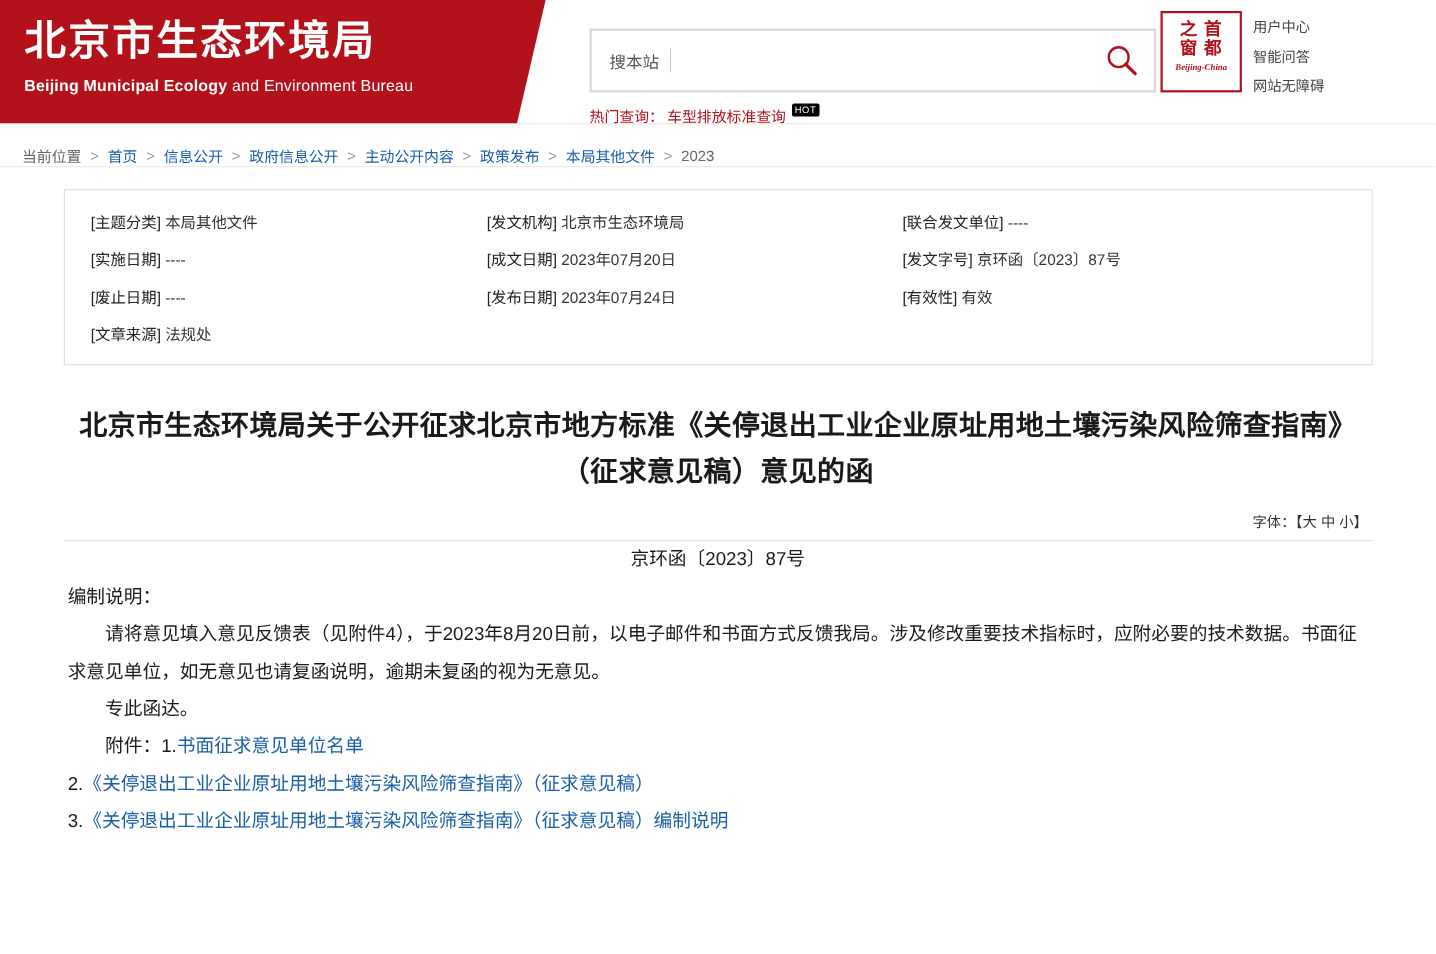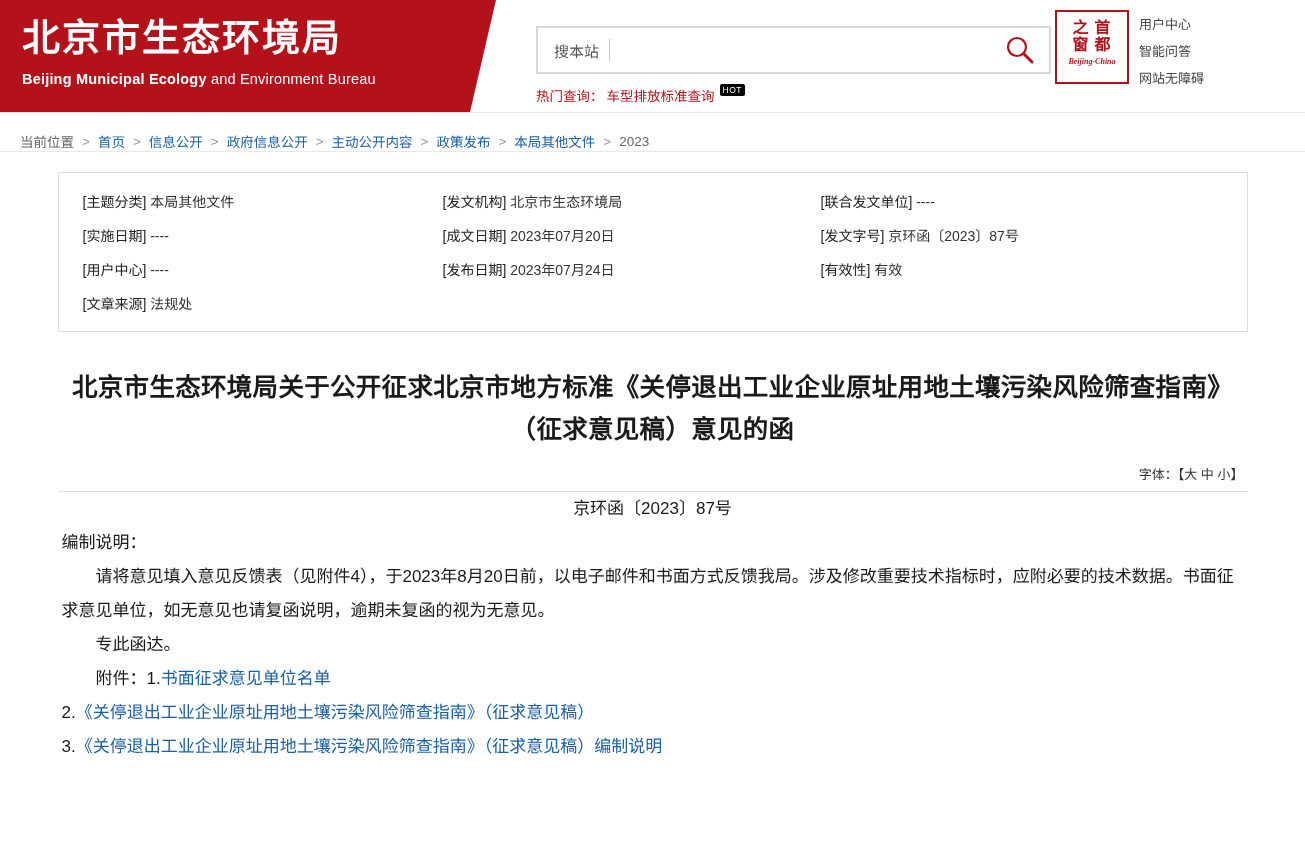--- a/index.html
+++ b/index.html
@@ -53,21 +53,21 @@
   }
   .logo-en .thin { font-weight: normal; }
 
   .header-mid {
     flex: 1;
     padding: 26px 0 0 66px;
     position: relative;
   }
   .searchbox {
     width: 515px;
-    height: 48px;
+    height: 58px;
     border: 2px solid #d8d8d8;
     display: flex;
     align-items: center;
     background: #fff;
   }
   .search-label {
     font-size: 15px;
     color: #555;
     padding: 0 10px 0 16px;
     white-space: nowrap;
@@ -332,21 +332,21 @@
     <div class="meta-cell">
       <span class="meta-key">[成文日期]</span>
       <span class="meta-val">2023年07月20日</span>
     </div>
     <div class="meta-cell">
       <span class="meta-key">[发文字号]</span>
       <span class="meta-val">京环函〔2023〕87号</span>
     </div>
 
     <div class="meta-cell">
-      <span class="meta-key">[用户中心]</span>
+      <span class="meta-key">[废止日期]</span>
       <span class="meta-val">----</span>
     </div>
     <div class="meta-cell">
       <span class="meta-key">[发布日期]</span>
       <span class="meta-val">2023年07月24日</span>
     </div>
     <div class="meta-cell">
       <span class="meta-key">[有效性]</span>
       <span class="meta-val">有效</span>
     </div>

